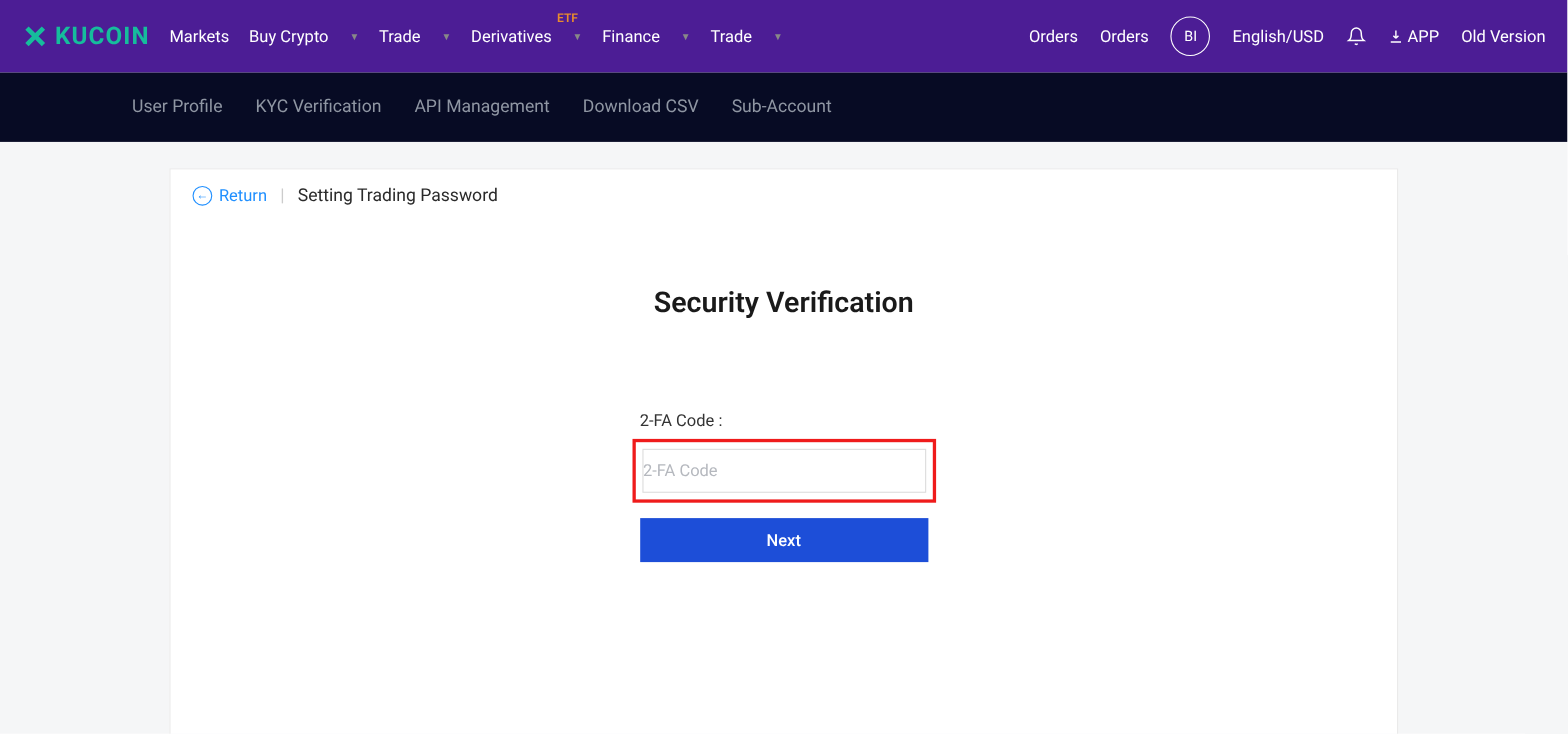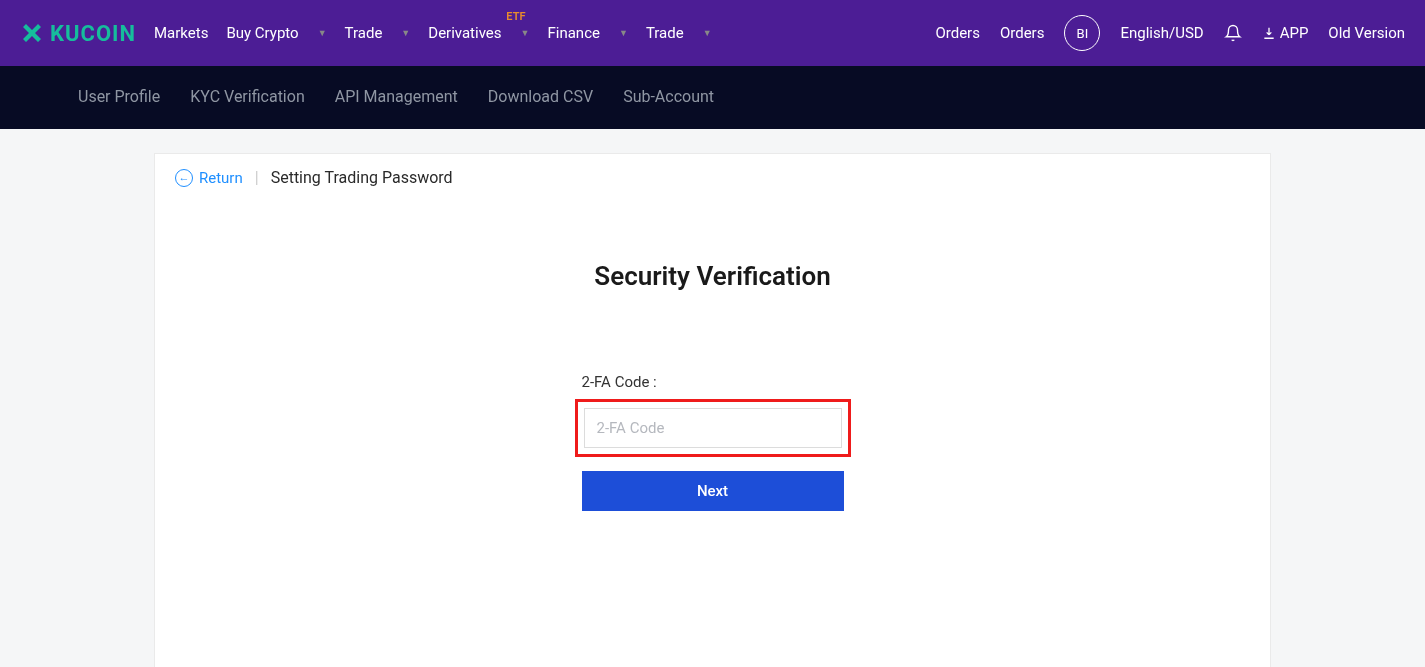--- a/index.html
+++ b/index.html
@@ -85,21 +85,21 @@
       align-items: center;
       justify-content: center;
       color: #fff;
       font-size: 13px;
     }
     .sub-nav {
       background: #070b24;
       height: 63px;
       display: flex;
       align-items: center;
-      padding-left: 78px;
+      padding-left: 120px;
       gap: 30px;
     }
     .sub-nav-item {
       color: #8f96a3;
       font-size: 16px;
       cursor: pointer;
       height: 63px;
       display: flex;
       align-items: center;
       border-bottom: 2px solid transparent;
@@ -173,21 +173,21 @@
       border: 3px solid #ef1b1b;
       padding: 6px;
       margin-bottom: 14px;
       width: 276px;
       margin-left: -7px;
     }
     .text-input {
       width: 100%;
       height: 40px;
       border: 1px solid #dcdcdc;
-      padding: 0 12px;
+      padding: 0 0;
       font-size: 15px;
       color: #333;
       outline: none;
     }
     .text-input::placeholder {
       color: #b5b8be;
     }
     .next-btn {
       width: 262px;
       height: 40px;

